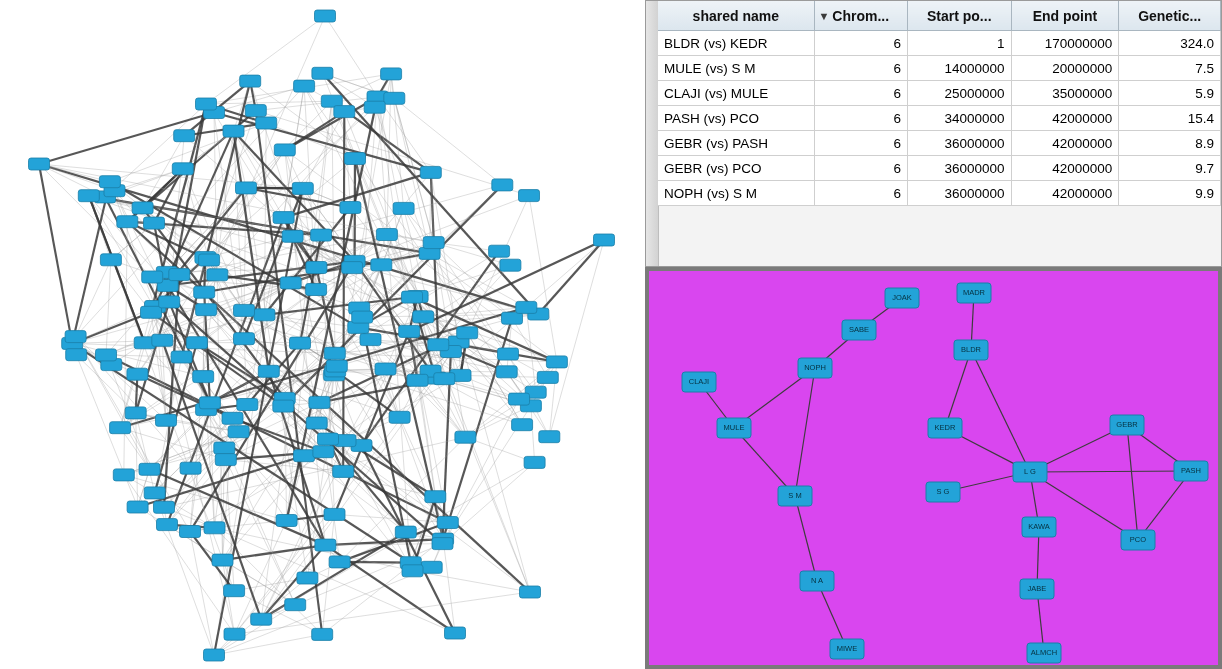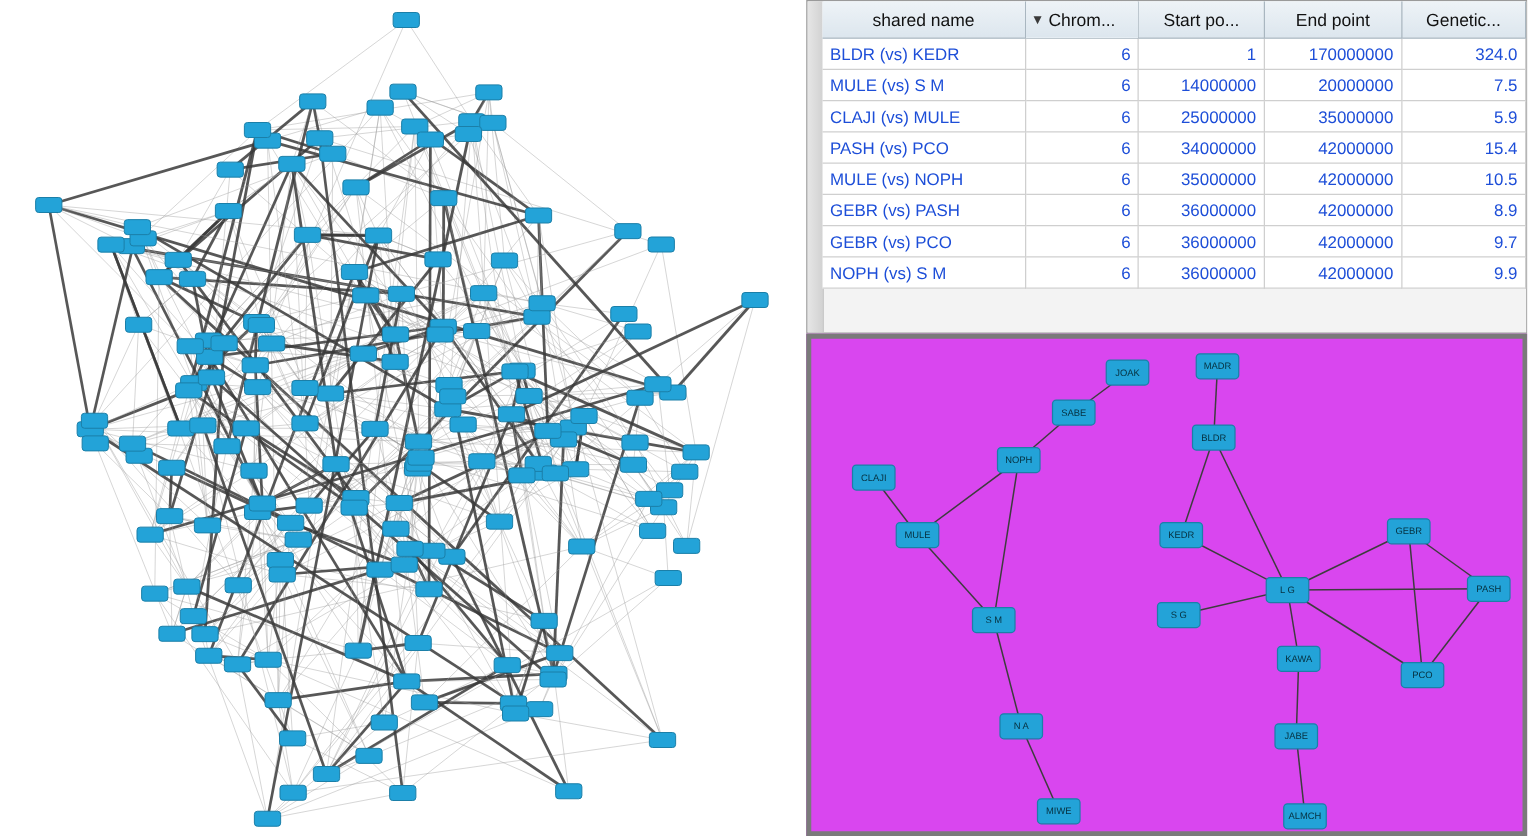--- a/index.html
+++ b/index.html
@@ -69,42 +69,42 @@
     border-collapse: collapse;
     width: 563px;
     background: #ffffff;
     font-size: 13.5px;
   }
   table.grid th {
     background: linear-gradient(to bottom, #eef3f7 0%, #dce6ee 100%);
     border-right: 1px solid #a9b6c0;
     border-bottom: 1px solid #a9b6c0;
     padding: 4px 6px;
-    font-weight: normal;
+    font-weight: bold;
     font-size: 14px;
     color: #111;
     text-align: center;
     height: 21px;
     white-space: nowrap;
   }
   table.grid th.with-filter { position: relative; }
   table.grid th .filter-glyph {
     position: absolute;
     left: 4px;
     top: 50%;
     transform: translateY(-50%);
     font-size: 11px;
     color: #3a3a3a;
   }
   table.grid td {
     border-right: 1px solid #cfcfcf;
     border-bottom: 1px solid #cfcfcf;
     padding: 2px 6px;
     height: 20px;
-    color: #1d4ed8;
+    color: #000000;
     white-space: nowrap;
   }
   table.grid td.c-name { text-align: left; }
   table.grid td.c-num  { text-align: right; }
 
   
   #network-small {
     position: absolute;
     left: 0;
     top: 267px;
@@ -1336,27 +1336,20 @@
               <td class="c-num">5.9</td>
             </tr>
             <tr>
               <td class="c-name">PASH (vs) PCO</td>
               <td class="c-num">6</td>
               <td class="c-num">34000000</td>
               <td class="c-num">42000000</td>
               <td class="c-num">15.4</td>
             </tr>
             <tr>
-              <td class="c-name">MULE (vs) NOPH</td>
-              <td class="c-num">6</td>
-              <td class="c-num">35000000</td>
-              <td class="c-num">42000000</td>
-              <td class="c-num">10.5</td>
-            </tr>
-            <tr>
               <td class="c-name">GEBR (vs) PASH</td>
               <td class="c-num">6</td>
               <td class="c-num">36000000</td>
               <td class="c-num">42000000</td>
               <td class="c-num">8.9</td>
             </tr>
             <tr>
               <td class="c-name">GEBR (vs) PCO</td>
               <td class="c-num">6</td>
               <td class="c-num">36000000</td>

